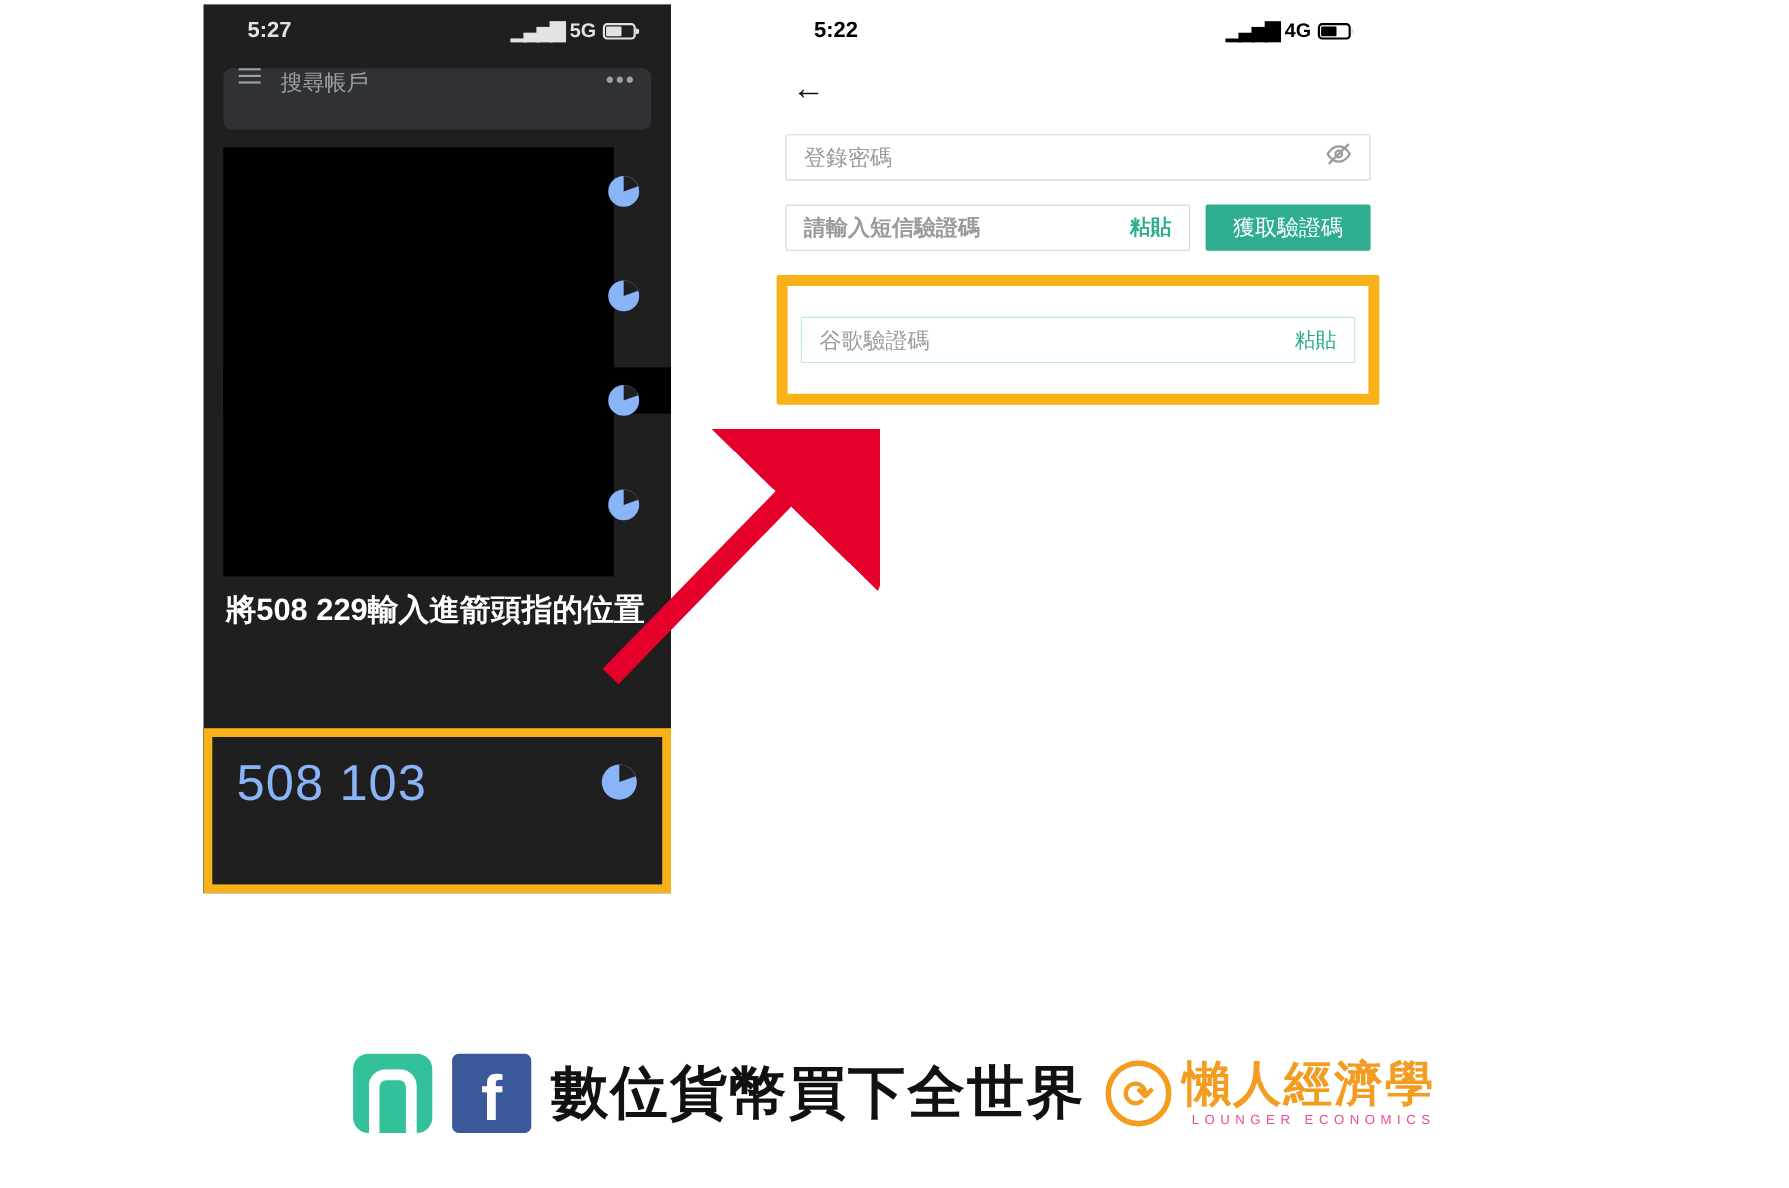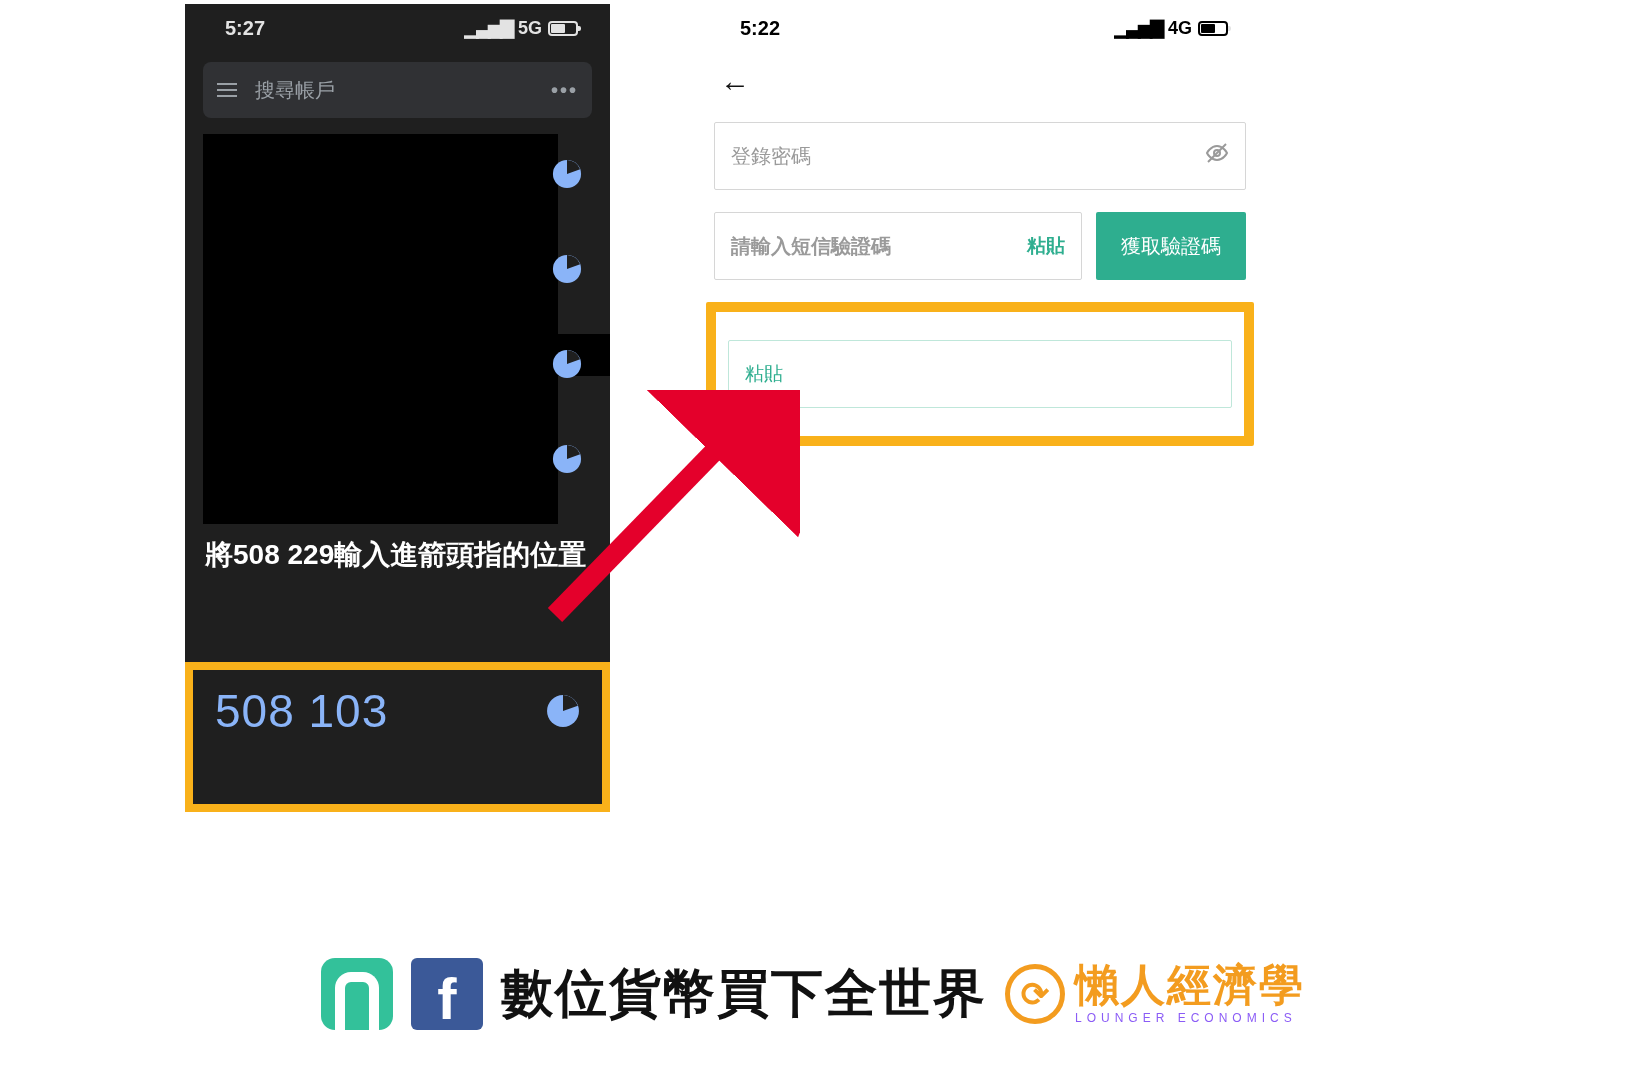--- a/index.html
+++ b/index.html
@@ -42,21 +42,21 @@
     content: ""; position: absolute; right: -5px; top: 3px; width: 3px; height: 5px;
     background: #e3e3e3; border-radius: 0 2px 2px 0;
   }
   .battery .fill { position:absolute; left:1px; top:1px; bottom:1px; width:55%; background:#e3e3e3; border-radius:1px;}
   .phone-left .search-bar {
     margin: 10px 18px 0 18px;
     background: #303134;
     border-radius: 8px;
     height: 56px;
     display: flex;
-    align-items: center;
+    align-items: flex-start;
     padding: 0 14px;
     color: #9aa0a6;
     font-size: 20px;
     gap: 18px;
   }
   .hamburger { display:flex; flex-direction:column; gap:4px; }
   .hamburger span { width:20px; height:2px; background:#9aa0a6; display:block; }
   .search-bar .grow { flex:1; }
   .dots { letter-spacing: 2px; font-weight:700; }
 
@@ -143,21 +143,21 @@
   }
 
   .form {
     padding:0 14px;
     display:flex;
     flex-direction:column;
     gap:22px;
   }
   .field {
     border:1px solid #d6d6d6;
-    height:68px;
+    height:42px;
     display:flex;
     align-items:center;
     padding:0 16px;
     font-size:20px;
     color:#9a9a9a;
     border-radius:2px;
     background:#fff;
   }
   .field .ph { flex:1; }
   .eye { color:#9a9a9a; font-size:22px;}
@@ -255,24 +255,25 @@
   }
   .lounger-text { display:flex; flex-direction:column; line-height:1; }
   .lounger-cn {
     color:#f39c1f;
     font-size:44px;
     font-weight:800;
     letter-spacing:2px;
     font-family:"DFKai-SB","KaiTi","STKaiti",serif;
   }
   .lounger-en {
-    color:#8b5cf6;
+    color:#ec4899;
     font-size:12px;
     letter-spacing:5px;
     margin-top:4px;
+    text-align:right;
   }
 </style>
 </head>
 <body>
 
 <div class="phone-left">
   <div class="status-bar">
     <span>5:27</span>
     <span class="status-right">
       <span class="signal">▁▃▅▇</span>
@@ -359,20 +360,21 @@
     <div class="sms-row">
       <div class="field">
         <span class="ph">請輸入短信驗證碼</span>
         <span class="paste">粘貼</span>
       </div>
       <div class="get-code">獲取驗證碼</div>
     </div>
 
     <div class="ga-highlight">
       <div class="field">
+        <span class="ph">谷歌驗證碼</span>
         <span class="paste">粘貼</span>
       </div>
     </div>
   </div>
 </div>
 
 <svg class="arrow-layer" viewBox="0 0 260 240">
   <defs>
     <marker id="ah" markerWidth="14" markerHeight="14" refX="2" refY="6" orient="auto">
       <path d="M0,0 L0,12 L14,6 z" fill="#e4002b"></path>

